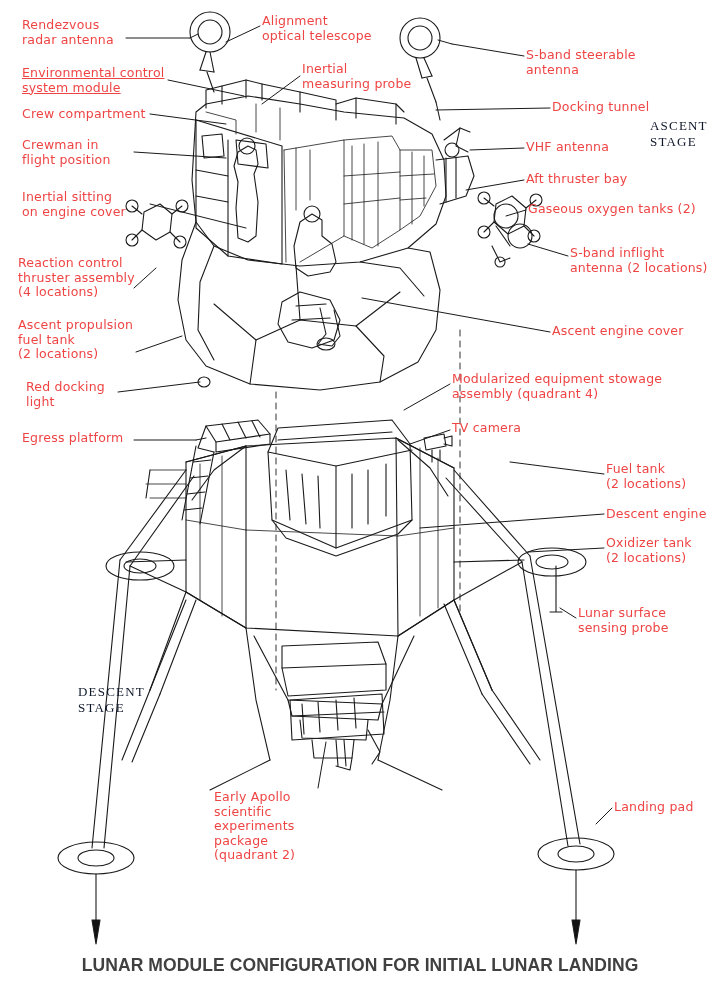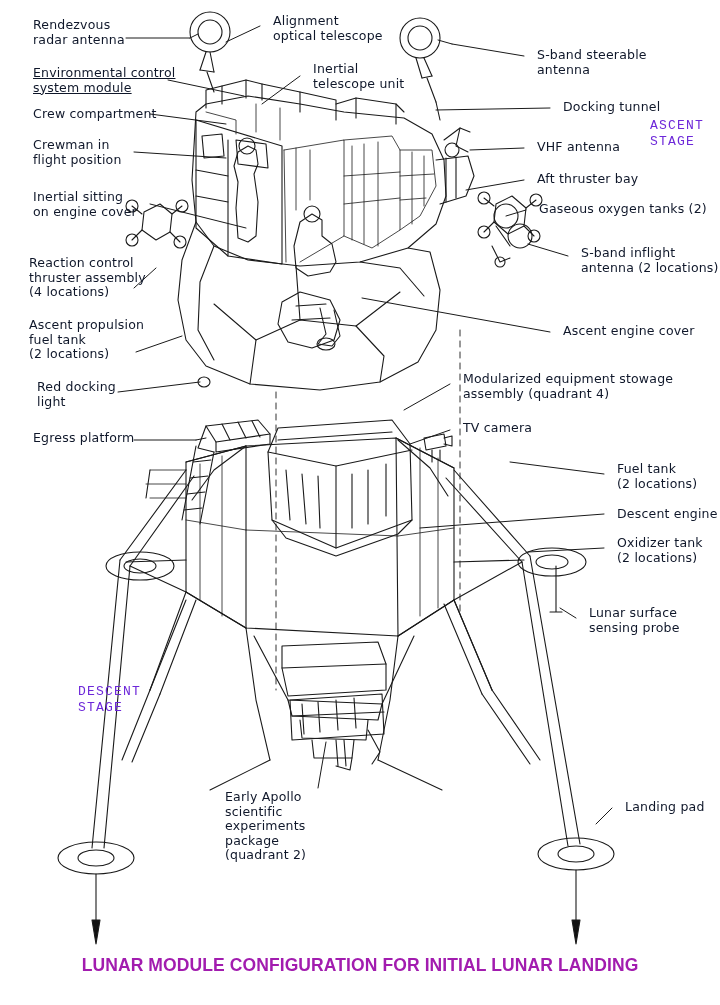--- a/index.html
+++ b/index.html
@@ -2,27 +2,27 @@
 <html><head>
 <meta charset="utf-8">
 <style>
   html,body{margin:0;padding:0;background:#ffffff;}
   body{width:720px;height:1005px;position:relative;overflow:hidden;
        font-family:"DejaVu Sans",sans-serif;color:#111;}
   #stage{position:relative;width:720px;height:1005px;}
 
   svg#art{position:absolute;left:0;top:0;width:720px;height:1005px;}
 
-  .lbl{position:absolute;font-size:12.5px;line-height:14.5px;color:#0f172a;
-       font-family:"DejaVu Sans",sans-serif;white-space:pre;letter-spacing:.2px;margin-left:11px;}
+  .lbl{position:absolute;font-size:12.5px;line-height:14.5px;color:#ef4444;
+       font-family:"DejaVu Sans",sans-serif;white-space:pre;letter-spacing:.2px;}
   .stage-lbl{position:absolute;font-size:13px;line-height:16px;letter-spacing:1.2px;
-       font-family:Liberation Mono, monospace;white-space:pre;color:#6d28d9;}
+       font-family:Liberation Serif, serif;white-space:pre;color:#0f172a;}
   .title{position:absolute;left:0;top:955px;width:720px;text-align:center;
          font-family:"Liberation Sans",sans-serif;font-weight:bold;font-size:17.5px;
-         letter-spacing:.1px;color:#a21caf;}
+         letter-spacing:.1px;color:#404040;}
 </style>
 </head>
 <body>
 
 <div id="stage">
 
   <svg id="art" viewBox="0 0 720 1005">
     <g fill="none" stroke="#1a1a1a" stroke-width="1.1" stroke-linejoin="round" stroke-linecap="round">
 
       <g stroke-width="1">
@@ -320,21 +320,21 @@
   <div class="lbl" style="left:22px;top:431px;width:150px;">Egress platform</div>
   <div class="lbl" style="left:214px;top:790px;width:170px;">Early Apollo
 scientific
 experiments
 package
 (quadrant 2)</div>
 
   <div class="lbl" style="left:262px;top:14px;width:180px;">Alignment
 optical telescope</div>
   <div class="lbl" style="left:302px;top:62px;width:160px;">Inertial
-telescope unit</div>
+measuring probe</div>
 
   <div class="lbl" style="left:526px;top:48px;width:190px;">S-band steerable
 antenna</div>
   <div class="lbl" style="left:552px;top:100px;width:165px;">Docking tunnel</div>
   <div class="lbl" style="left:526px;top:140px;width:165px;">VHF antenna</div>
   <div class="lbl" style="left:526px;top:172px;width:180px;">Aft thruster bay</div>
   <div class="lbl" style="left:528px;top:202px;width:195px;">Gaseous oxygen tanks (2)</div>
   <div class="lbl" style="left:570px;top:246px;width:155px;">S-band inflight
 antenna (2 locations)</div>
   <div class="lbl" style="left:552px;top:324px;width:175px;">Ascent engine cover</div>

